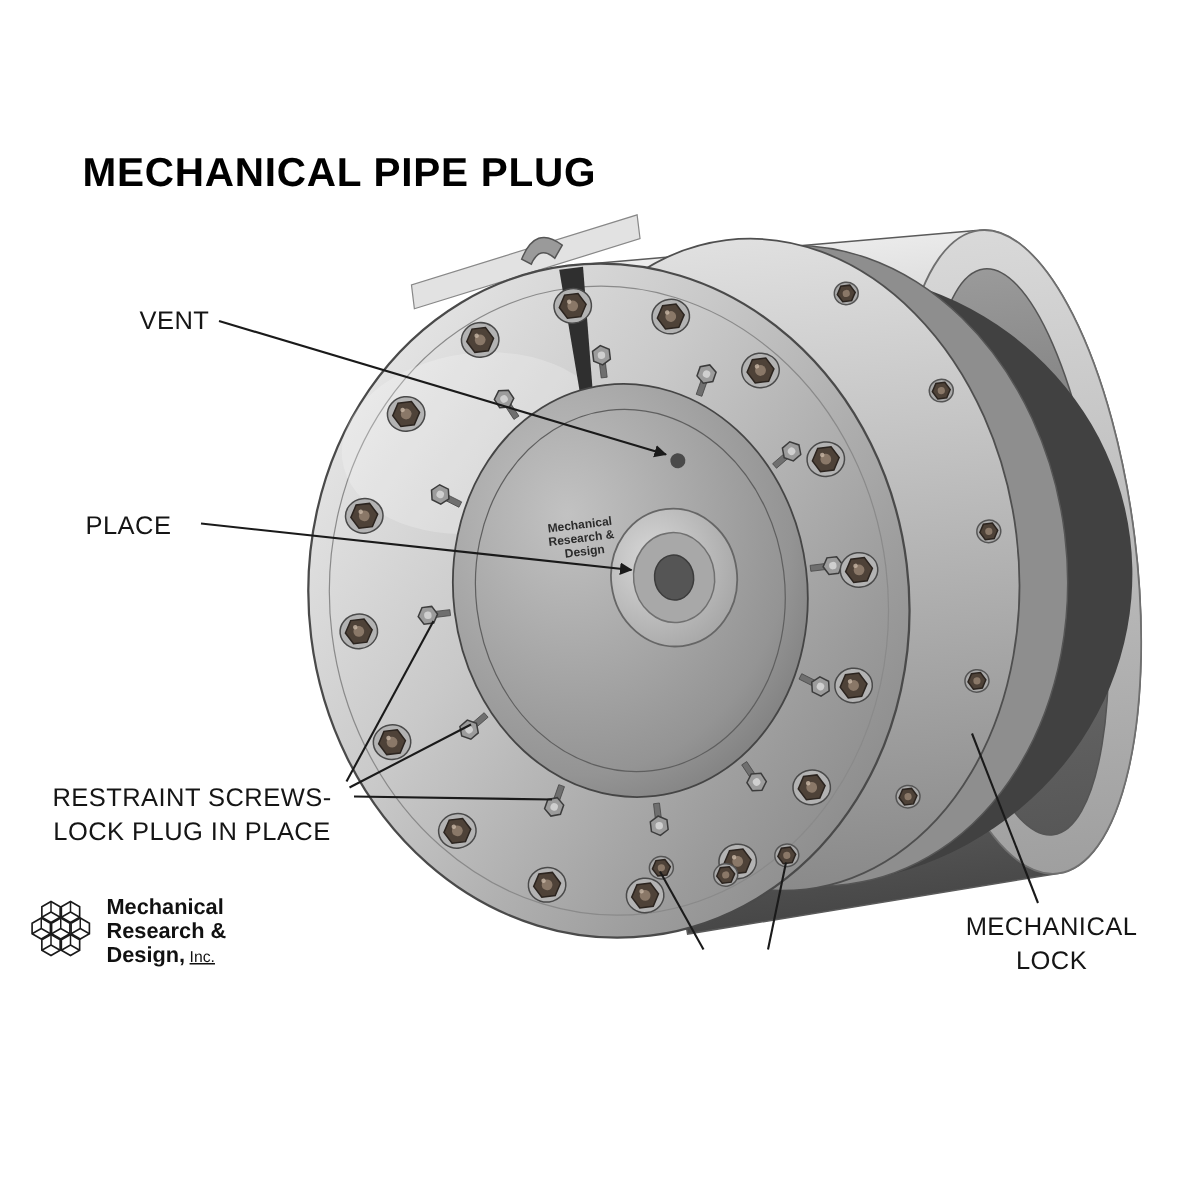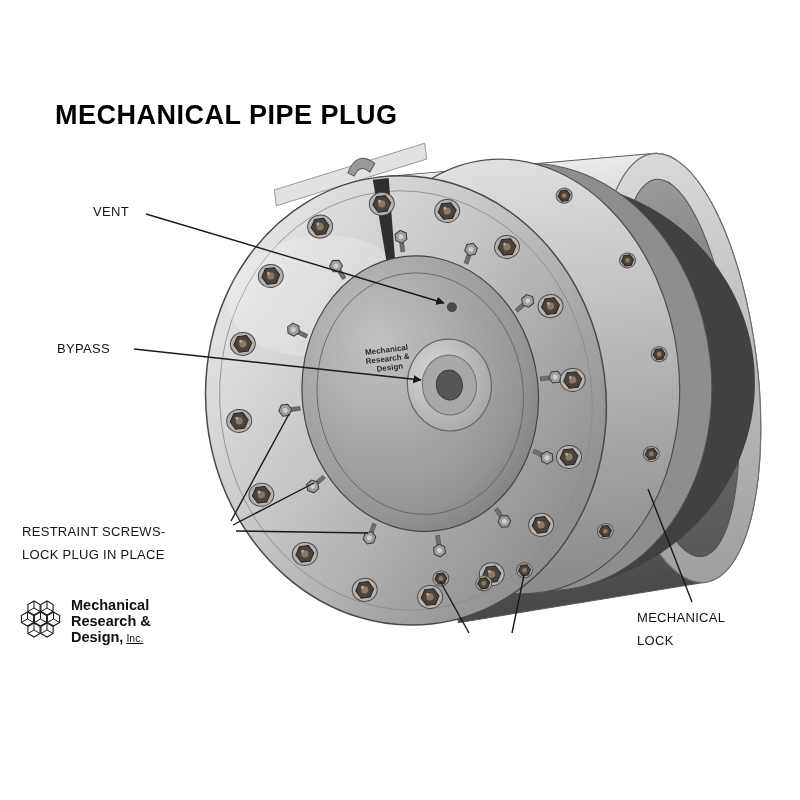--- a/index.html
+++ b/index.html
@@ -1,21 +1,21 @@
 <!DOCTYPE html>
 <html><head>
 <meta charset="utf-8">
 <style>
   html,body{margin:0;padding:0;background:#fff;}
   .stage{position:relative;width:800px;height:800px;background:#ffffff;overflow:hidden;
          font-family:"Liberation Sans",sans-serif;color:#111;padding-left:11px;}
   .title{position:absolute;left:55px;top:82px;font-size:27px;font-weight:bold;
          letter-spacing:.5px;color:#000;white-space:nowrap;}
-  .callout{position:absolute;font-size:13px;letter-spacing:.3px;color:#151515;white-space:nowrap;}
-  .callout.center{text-align:left;white-space:normal;line-height:23px;}
+  .callout{position:absolute;font-size:17px;letter-spacing:.3px;color:#151515;white-space:nowrap;}
+  .callout.center{text-align:center;white-space:normal;line-height:23px;}
   .art{position:absolute;left:0;top:0;}
   .logo{position:absolute;left:18px;top:597px;display:flex;align-items:center;gap:7px;}
   .logo-text{font-weight:bold;font-size:14.5px;line-height:16px;color:#111;}
   .logo-text .inc{font-weight:normal;font-size:10.5px;margin-left:3px;text-decoration:underline;}
 </style>
 </head>
 <body>
 
 <div class="stage">
 
@@ -165,21 +165,21 @@
       <line x1="233" y1="525" x2="314" y2="483"></line>
       <line x1="236" y1="531" x2="368" y2="533"></line>
       <line x1="469" y1="633" x2="440" y2="581"></line>
       <line x1="512" y1="633" x2="524" y2="575"></line>
       <line x1="692" y1="602" x2="648" y2="489"></line>
     </g>
   </svg>
 
   <div class="callout" style="left:93px;top:204px">VENT</div>
 
-  <div class="callout" style="left:57px;top:341px">BYPASS</div>
+  <div class="callout" style="left:57px;top:341px">PLACE</div>
 
   <div class="callout center" style="left:22px;top:520px;width:212px">
     <div>RESTRAINT SCREWS-</div>
     <div>LOCK PLUG IN PLACE</div>
   </div>
 
 
   <div class="callout center" style="left:637px;top:606px;width:128px">
     <div>MECHANICAL</div>
     <div>LOCK</div>

